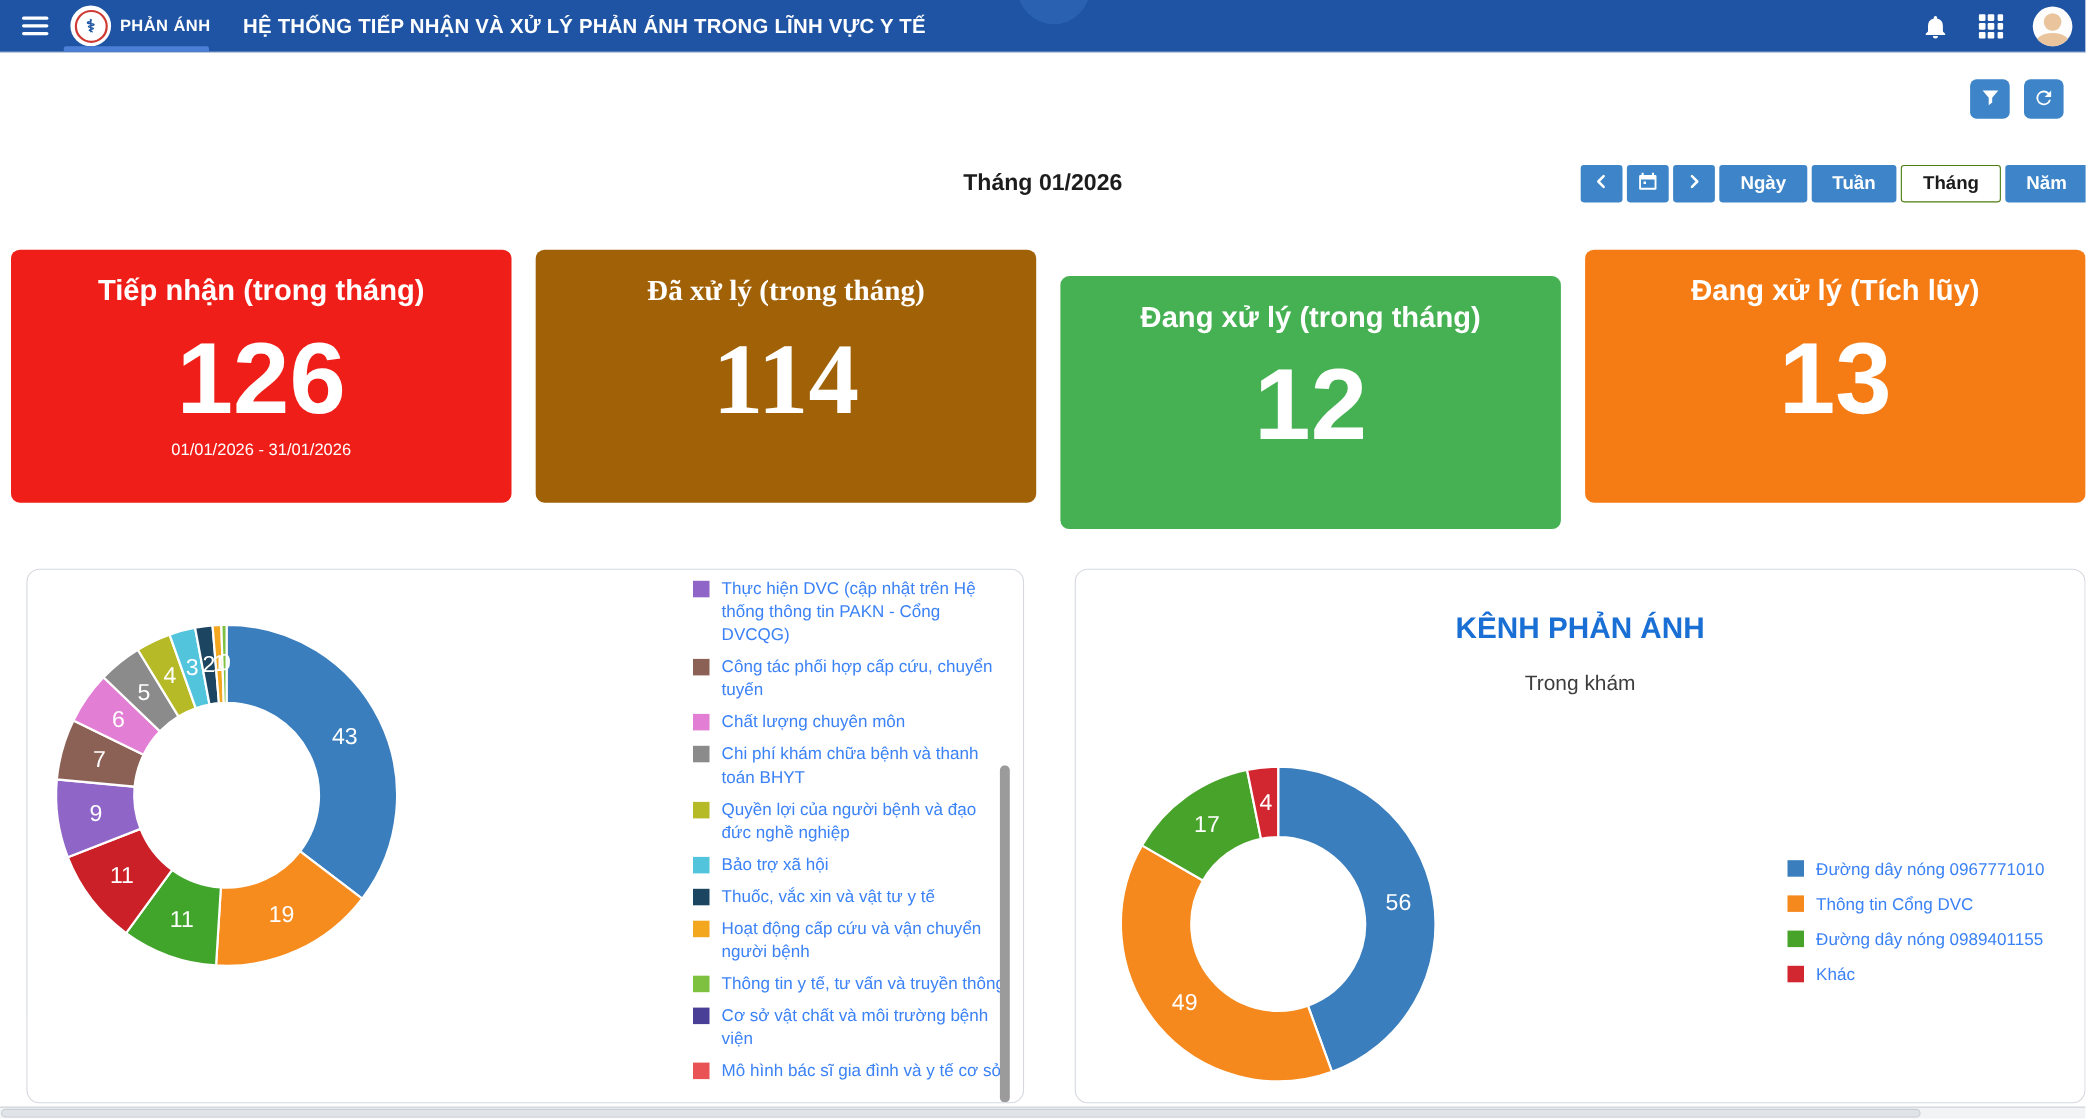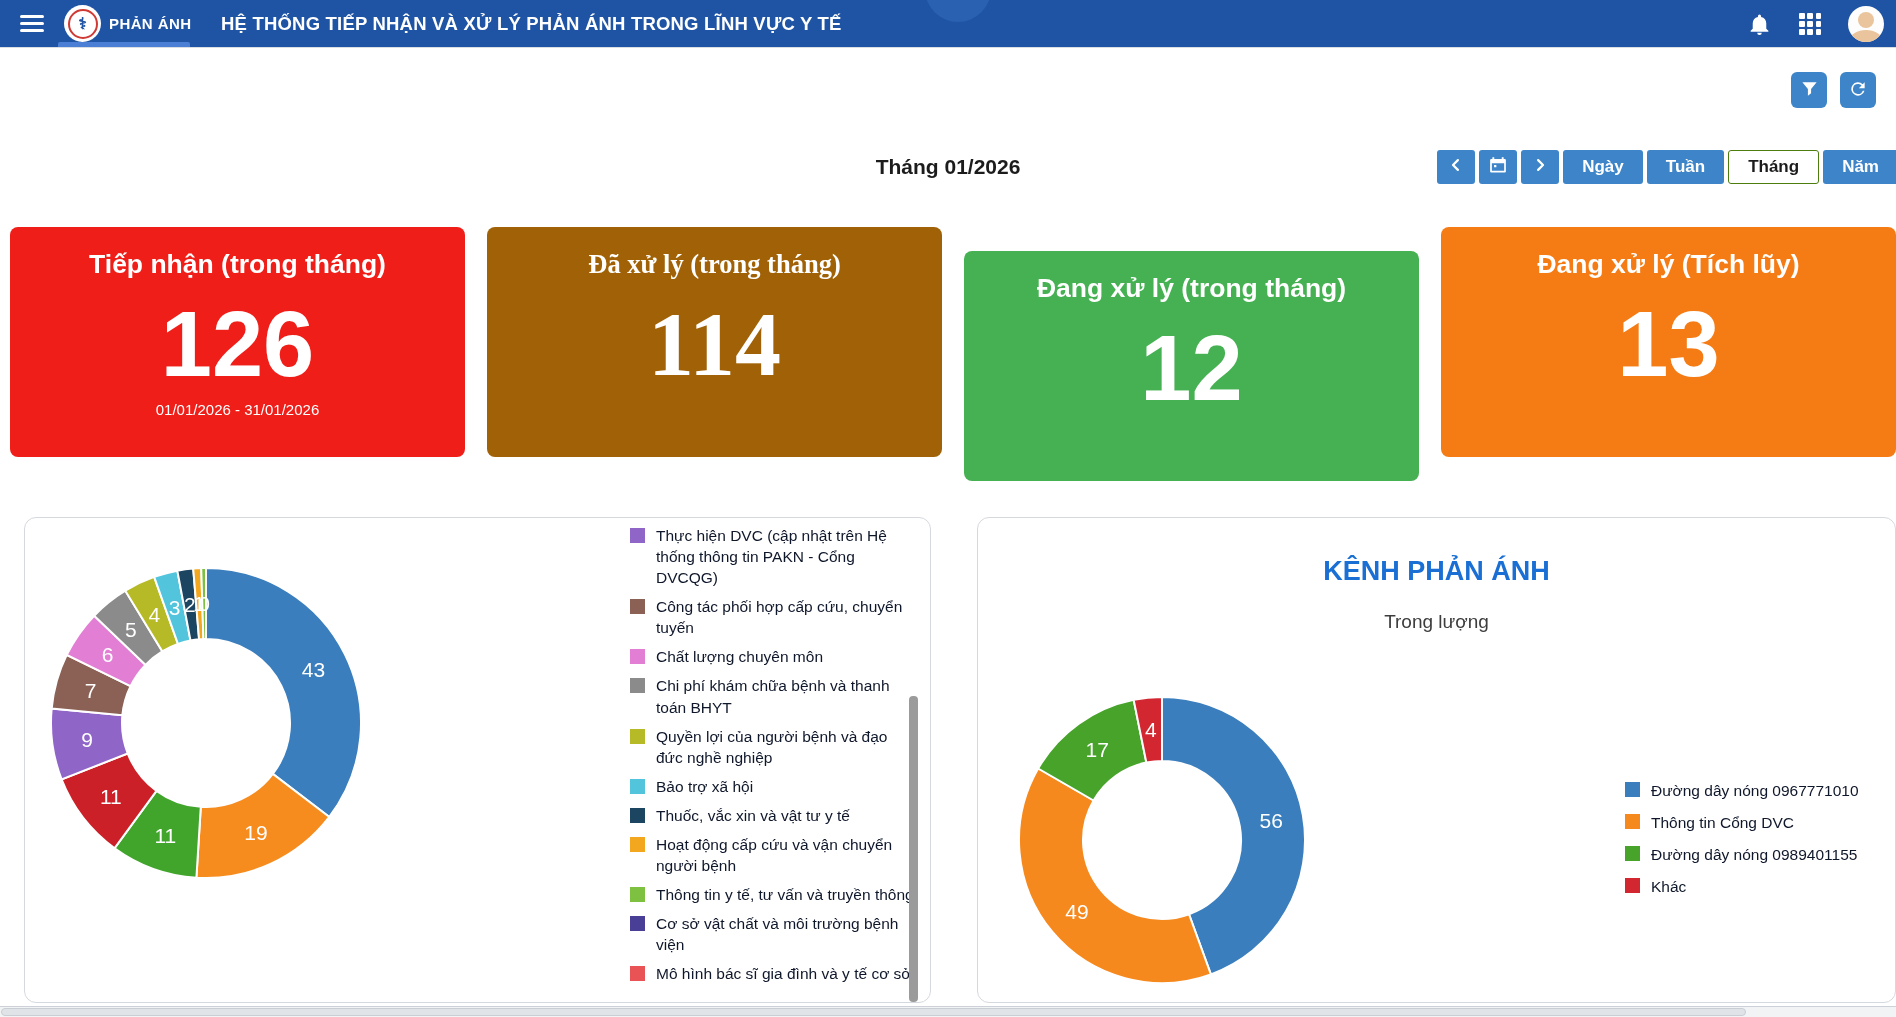--- a/index.html
+++ b/index.html
@@ -68,21 +68,21 @@
     border:1px solid #d5d9de; border-radius:12px; overflow:hidden; }
   .card-left { left:24px; width:907px; }
   .card-right { left:977px; width:919px; }
   #donut-left { position:absolute; left:0; top:10px; }
   #donut-right { position:absolute; left:34px; top:172px; }
   svg text { font-family:"Liberation Sans",sans-serif; }
 
   .legend-left { position:absolute; left:605px; top:7px; width:288px; }
   .legend-item { display:flex; gap:11px; margin-bottom:8px; cursor:pointer; }
   .swatch { width:15px; height:15px; flex:none; margin-top:3px; }
-  .legend-label { font-size:15.5px; color:#0f172a; line-height:1.36; }
+  .legend-label { font-size:15.5px; color:#3b82f6; line-height:1.36; }
   .vthumb { position:absolute; right:12px; top:178px; bottom:0; width:9px;
     background:#9b9b9b; border-radius:4px; cursor:pointer; }
 
   .chart-title { position:absolute; top:38px; width:100%; text-align:center;
     color:#1a6fd4; font-size:27px; font-weight:bold; }
   .chart-subtitle { position:absolute; top:93px; width:100%; text-align:center;
     color:#3d3d3d; font-size:19px; }
   .legend-right { position:absolute; left:606px; top:262px; }
   .legend-right .legend-item { margin-bottom:11px;padding-left:41px; }
   .legend-right .swatch { margin-top:2px; }
@@ -279,21 +279,21 @@
       <div class="legend-item">
         <span class="swatch" style="background: rgb(234, 83, 85);"></span>
         <span class="legend-label">Mô hình bác sĩ gia đình và y tế cơ sở</span>
       </div>
     </div>
   <div class="vthumb"></div>
 </div>
 
 <div class="card card-right">
   <div class="chart-title">KÊNH PHẢN ÁNH</div>
-  <div class="chart-subtitle">Trong lượng</div>
+  <div class="chart-subtitle">Trong khám</div>
   <svg id="donut-right" width="300" height="300">
       <path d="M 150.00 7.00 A 143 143 0 0 1 198.91 284.38 L 177.02 224.24 A 79 79 0 0 0 150.00 71.00 Z" fill="#3a7ebd" stroke="#ffffff" stroke-width="2"></path>
       <text x="259.3" y="130.7" text-anchor="middle" dominant-baseline="central" fill="#ffffff" font-size="21">56</text>
       <path d="M 198.91 284.38 A 143 143 0 0 1 26.16 78.50 L 81.58 110.50 A 79 79 0 0 0 177.02 224.24 Z" fill="#f6891d" stroke="#ffffff" stroke-width="2"></path>
       <text x="65.0" y="221.3" text-anchor="middle" dominant-baseline="central" fill="#ffffff" font-size="21">49</text>
       <path d="M 26.16 78.50 A 143 143 0 0 1 121.67 9.84 L 134.35 72.57 A 79 79 0 0 0 81.58 110.50 Z" fill="#47a32a" stroke="#ffffff" stroke-width="2"></path>
       <text x="85.2" y="59.9" text-anchor="middle" dominant-baseline="central" fill="#ffffff" font-size="21">17</text>
       <path d="M 121.67 9.84 A 143 143 0 0 1 150.00 7.00 L 150.00 71.00 A 79 79 0 0 0 134.35 72.57 Z" fill="#d22730" stroke="#ffffff" stroke-width="2"></path>
       <text x="138.9" y="39.6" text-anchor="middle" dominant-baseline="central" fill="#ffffff" font-size="21">4</text>
     </svg>

